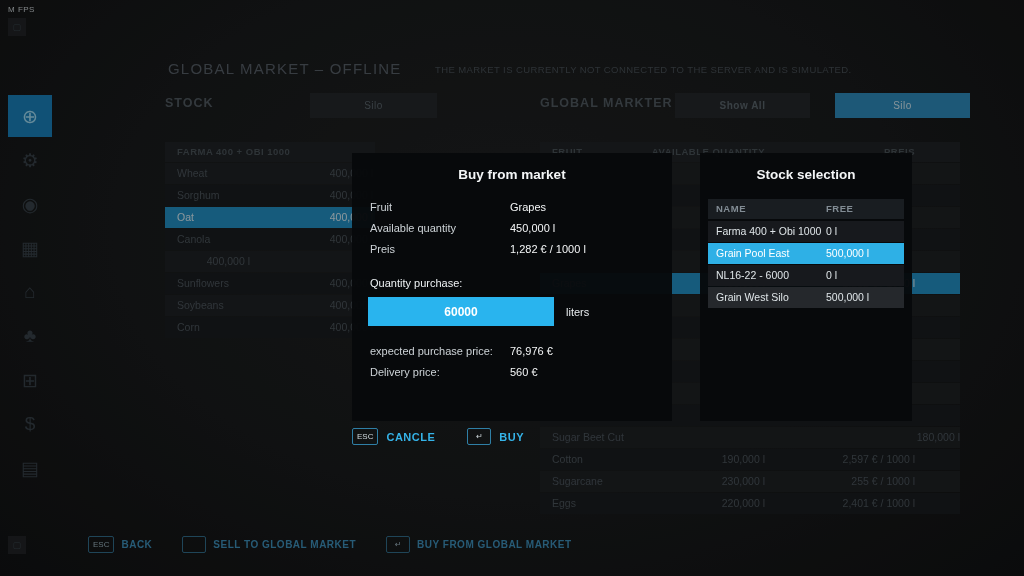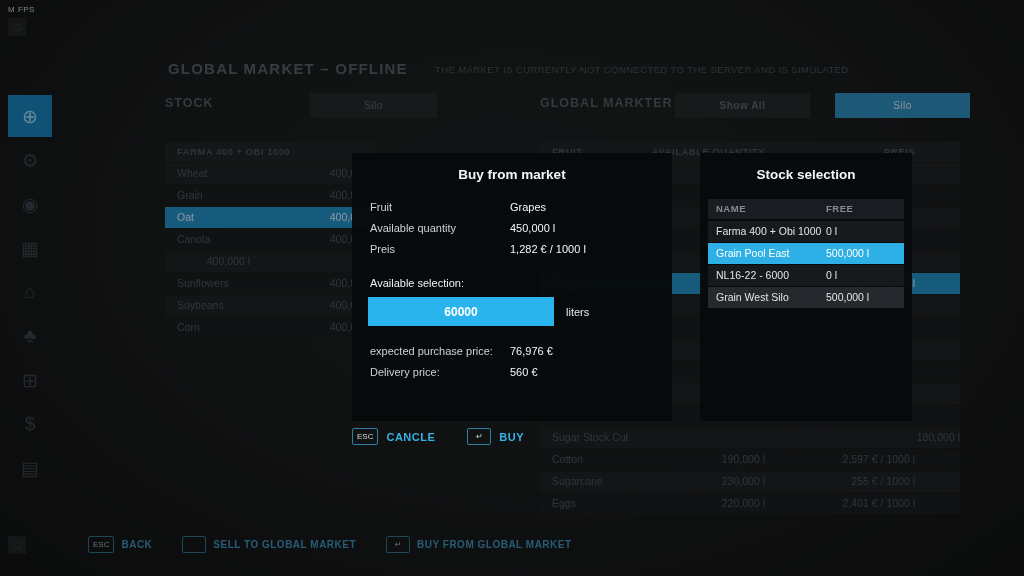--- a/index.html
+++ b/index.html
@@ -13,21 +13,21 @@
   .mini-box{position:absolute;left:8px;width:18px;height:18px;background:#222527;
     display:flex;align-items:center;justify-content:center;font-size:9px;color:#3c464e;}
   .mini-top{top:18px;}
   .mini-bottom{top:536px;}
   .side-icon{position:absolute;left:8px;width:44px;height:42px;display:flex;align-items:center;
     justify-content:center;font-size:19px;color:#39434b;}
   .side-icon.active{background:#1b84bf;color:#a5e0f8;}
   .si1{top:95px;}.si2{top:139px;}.si3{top:183px;}.si4{top:227px;}.si5{top:271px;}
   .si6{top:315px;}.si7{top:359px;}.si8{top:403px;}.si9{top:447px;}
   
-  .page-title{position:absolute;left:168px;top:60px;font-size:15px;font-weight:bold;
+  .page-title{position:absolute;left:168px;top:60px;font-size:15px;font-weight:normal;
     letter-spacing:1.2px;color:#59616a;z-index:1;}
   .page-subtitle{position:absolute;left:435px;top:64px;font-size:9.5px;letter-spacing:.4px;
     color:#4a5258;z-index:1;}
   .panel-head{position:absolute;top:96px;font-size:12.5px;font-weight:bold;letter-spacing:1px;
     color:#535c63;z-index:1;}
   .ph-stock{left:165px;}
   .ph-market{left:540px;}
   .btn{position:absolute;top:93px;height:25px;line-height:25px;text-align:center;font-size:10px;
     letter-spacing:.5px;background:#26292c;color:#5d686f;z-index:1;cursor:pointer;}
   .btn-silo-left{left:310px;width:127px;}
@@ -128,21 +128,21 @@
       <span>FARMA 400 + OBI 1000</span>
     </div>
     <div>
 
         <div class="t-row">
           <span class="cell-name">Wheat</span>
           <span class="cell-qty">400,000 l</span>
         </div>
 
         <div class="t-row">
-          <span class="cell-name">Grain</span>
+          <span class="cell-name">Sorghum</span>
           <span class="cell-qty">400,000 l</span>
         </div>
 
         <div class="t-row selected">
           <span class="cell-name">Oat</span>
           <span class="cell-qty">400,000 l</span>
         </div>
 
         <div class="t-row">
           <span class="cell-name">Canola</span>
@@ -244,21 +244,21 @@
           <span class="cell-price"></span>
         </div>
 
         <div class="t-row">
           <span class="cell-name"></span>
           <span class="cell-qty"></span>
           <span class="cell-price"></span>
         </div>
 
         <div class="t-row">
-          <span class="cell-name">Sugar Stock Cut</span>
+          <span class="cell-name">Sugar Beet Cut</span>
           <span class="cell-qty">180,000 l</span>
         </div>
 
         <div class="t-row">
           <span class="cell-name">Cotton</span>
           <span class="cell-qty">190,000 l</span>
           <span class="cell-price">2,597 € / 1000 l</span>
         </div>
 
         <div class="t-row">
@@ -303,21 +303,21 @@
       <span class="v">Grapes</span>
     </div>
     <div class="kv">
       <span class="k">Available quantity</span>
       <span class="v">450,000 l</span>
     </div>
     <div class="kv">
       <span class="k">Preis</span>
       <span class="v">1,282 € / 1000 l</span>
     </div>
-    <div class="section-label">Available selection:</div>
+    <div class="section-label">Quantity purchase:</div>
     <div class="qty-row">
       <input class="qty-input" type="text" value="60000" style="">
       <span class="liters">liters</span>
     </div>
     <div class="kv kv-expected">
       <span class="k">expected purchase price:</span>
       <span class="v">76,976 €</span>
     </div>
     <div class="kv">
       <span class="k">Delivery price:</span>

